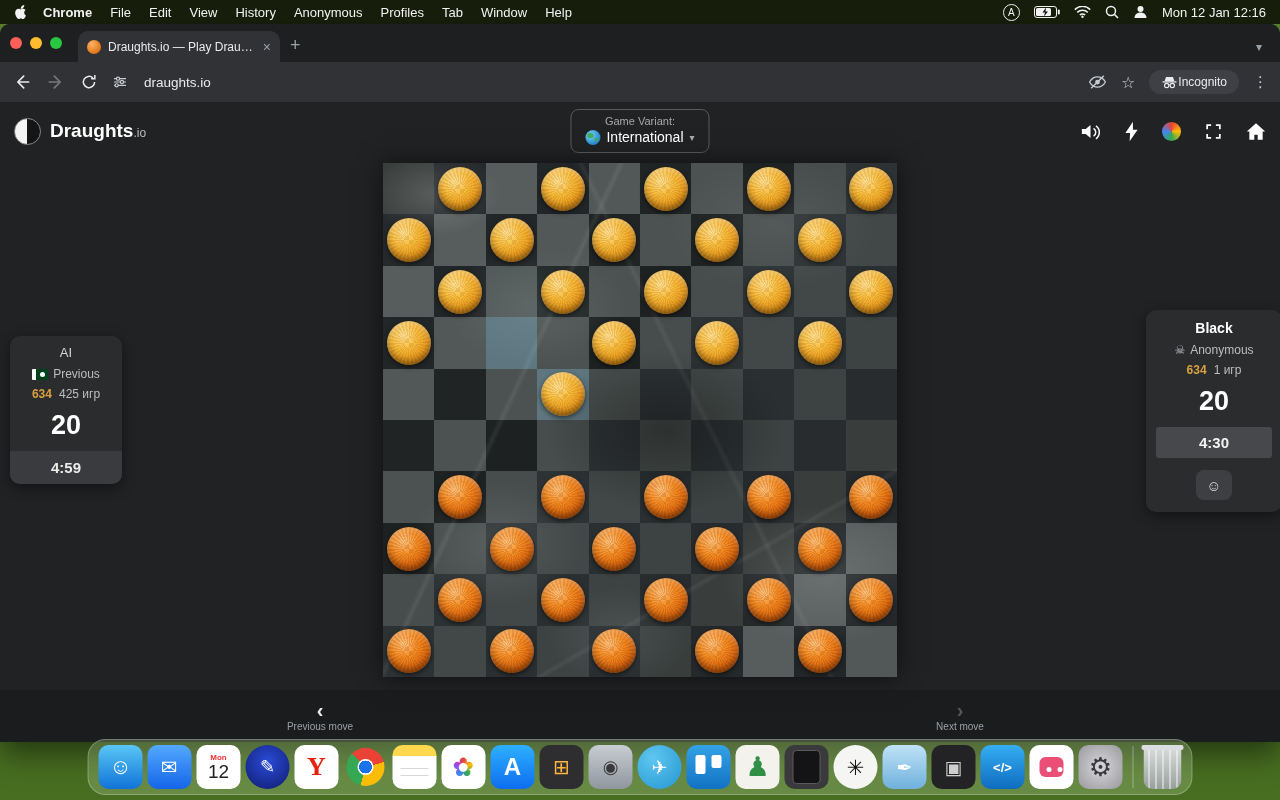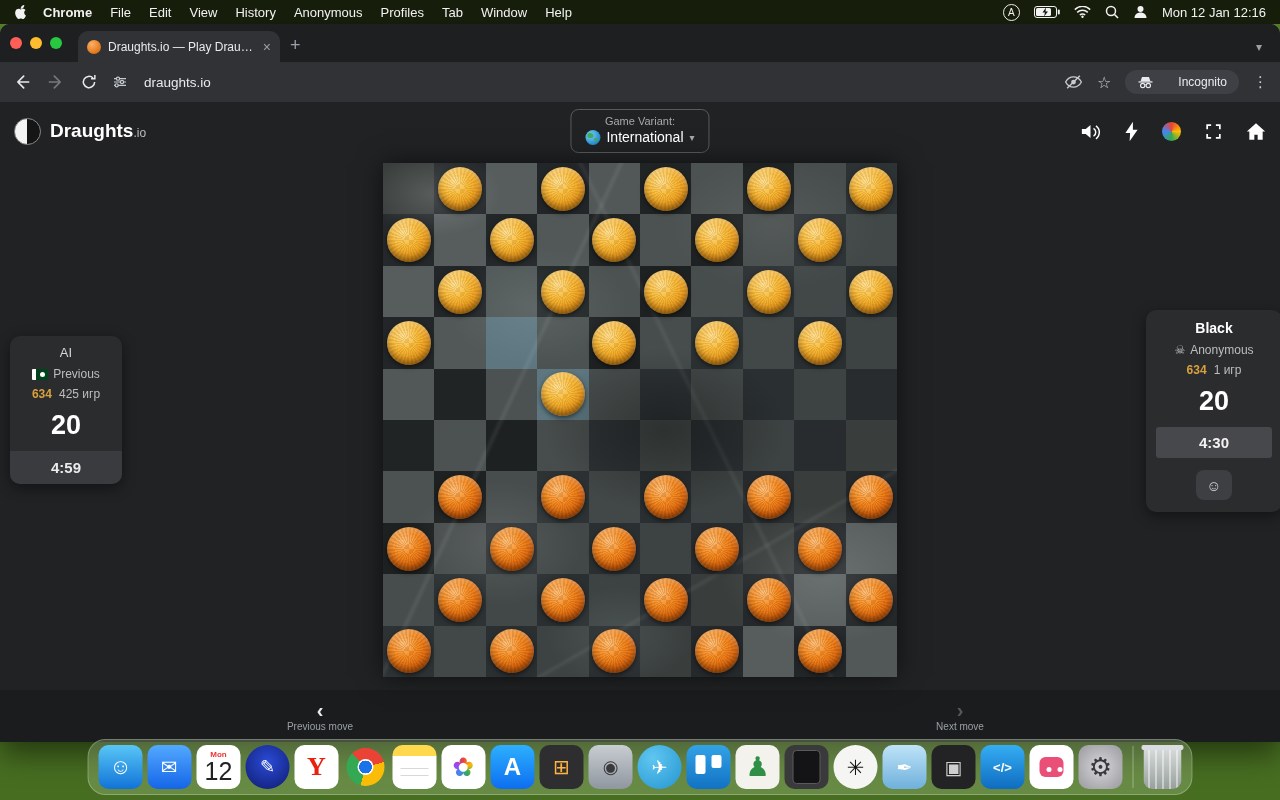--- a/index.html
+++ b/index.html
@@ -28,21 +28,21 @@
   .tab-close { color:#9aa0a6; font-size:14px; cursor:default; }
   .newtab { color:#9aa0a6; font-size:18px; padding:0 10px 6px; }
   .strip-right { margin-left:auto; color:#9aa0a6; font-size:12px; padding:0 8px 8px; }
 
   .toolbar { height:40px; background:#313236; display:flex; align-items:center; padding:0 12px; gap:14px; }
   .nav-btn { display:flex; align-items:center; }
   .nav-disabled { opacity:.38; }
   .url-text { color:#e8eaed; font-size:13.5px; margin-left:2px; flex:1; }
   .tb-icon { display:flex; align-items:center; }
   .star-glyph { color:#c7cbd1; font-size:16px; }
-  .incog-chip { display:flex; align-items:center; gap:24px; background:#3f4045; border-radius:14px; padding:5px 12px; color:#e8eaed; font-size:12px; }
+  .incog-chip { display:flex; align-items:center; gap:0; background:#3f4045; border-radius:14px; padding:5px 12px; color:#e8eaed; font-size:12px; }
   .dots { color:#c7cbd1; font-size:15px; letter-spacing:0; }
 
   
   .page { position:absolute; top:78px; left:0; right:0; bottom:0; background:#212224; display:flex; flex-direction:column; }
   .page-header { height:58px; display:flex; align-items:center; padding:0 14px; position:relative; flex:0 0 auto; }
   .logo-circle { width:27px; height:27px; border-radius:50%; background:linear-gradient(90deg,#f4f4f4 50%,#151515 50%); border:1px solid #888; margin-right:9px; }
   .logo-text { color:#fff; font-size:19px; font-weight:bold; }
   .logo-suffix { color:#bdbdbd; font-size:12px; font-weight:normal; }
   .variant-box { position:absolute; left:50%; top:50%; transform:translate(-50%,-50%); border:1px solid #5a5b5e; border-radius:8px; padding:5px 14px 7px; text-align:center; }
   .variant-label { font-size:11px; color:#a8a8a8; margin-bottom:2px; }
@@ -108,21 +108,21 @@
   .ctrl-label { font-size:10px; color:#9aa0a6; }
 
   
   .dock { position:absolute; bottom:5px; left:50%; transform:translateX(-50%); display:flex; align-items:center; gap:5px; padding:5px 10px; background:rgba(190,215,160,.28); border:1px solid rgba(255,255,255,.25); border-radius:18px; z-index:40; }
   .dock-icon { width:44px; height:44px; border-radius:10px; position:relative; display:flex; flex-direction:column; align-items:center; justify-content:center; }
   .dock-glyph { font-size:22px; color:#fff; line-height:1; }
   .dk-finder { background:linear-gradient(180deg,#59c6f5,#1173d8); }
   .dk-mail { background:linear-gradient(180deg,#53a9ff,#1565e8); } .dk-mail .dock-glyph{ font-size:20px; }
   .dk-calendar { background:#fff; }
   .cal-top { font-size:8px; color:#e33; font-weight:bold; line-height:9px; }
-  .dk-calendar .dock-glyph { color:#222; font-size:25px; font-weight:normal; }
+  .dk-calendar .dock-glyph { color:#222; font-size:19px; font-weight:normal; }
   .dk-pen { background:radial-gradient(circle at 50% 38%, #2a4bd7, #101b6e); border-radius:50%; } .dk-pen .dock-glyph{ font-size:18px; }
   .dk-yandex { background:#fff; } .dk-yandex .dock-glyph { color:#e8210f; font-weight:bold; font-size:26px; font-family:"Liberation Serif",serif; }
   .dk-chrome { background:transparent; }
   .dk-chrome::before { content:''; position:absolute; inset:3px; border-radius:50%; background:conic-gradient(from -45deg, #ea4335 0 120deg, #fbbc05 0 240deg, #34a853 0 360deg); }
   .dk-chrome::after { content:''; position:absolute; inset:14px; border-radius:50%; background:radial-gradient(circle, #1a73e8 0 56%, #fff 58%); }
   .dk-notes { background:linear-gradient(180deg,#ffd84d 0 11px, #ffffff 11px); }
   .dk-notes::after { content:''; position:absolute; left:8px; right:8px; top:17px; bottom:8px; background:repeating-linear-gradient(180deg, transparent 0 6px, #d8d8d8 6px 7px); }
   .dk-photos { background:#fff; } .dk-photos .dock-glyph { background:conic-gradient(#ea4335,#fbbc04,#34a853,#4285f4,#a142f4,#ea4335); -webkit-background-clip:text; background-clip:text; color:transparent; font-size:26px; }
   .dk-appstore { background:linear-gradient(180deg,#2db0ff,#0d6ef0); } .dk-appstore .dock-glyph{ font-weight:bold; font-size:24px; }
   .dk-calculator { background:#2e2e30; } .dk-calculator .dock-glyph{ color:#ffb340; font-size:20px; }

